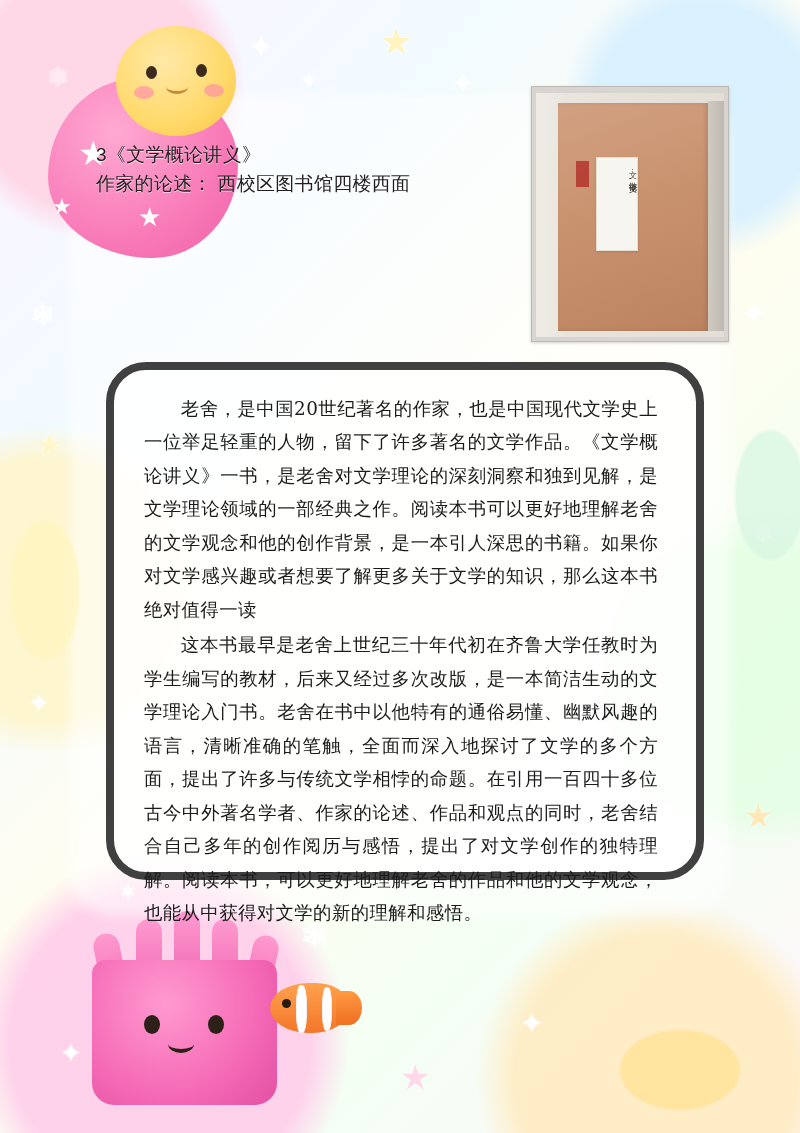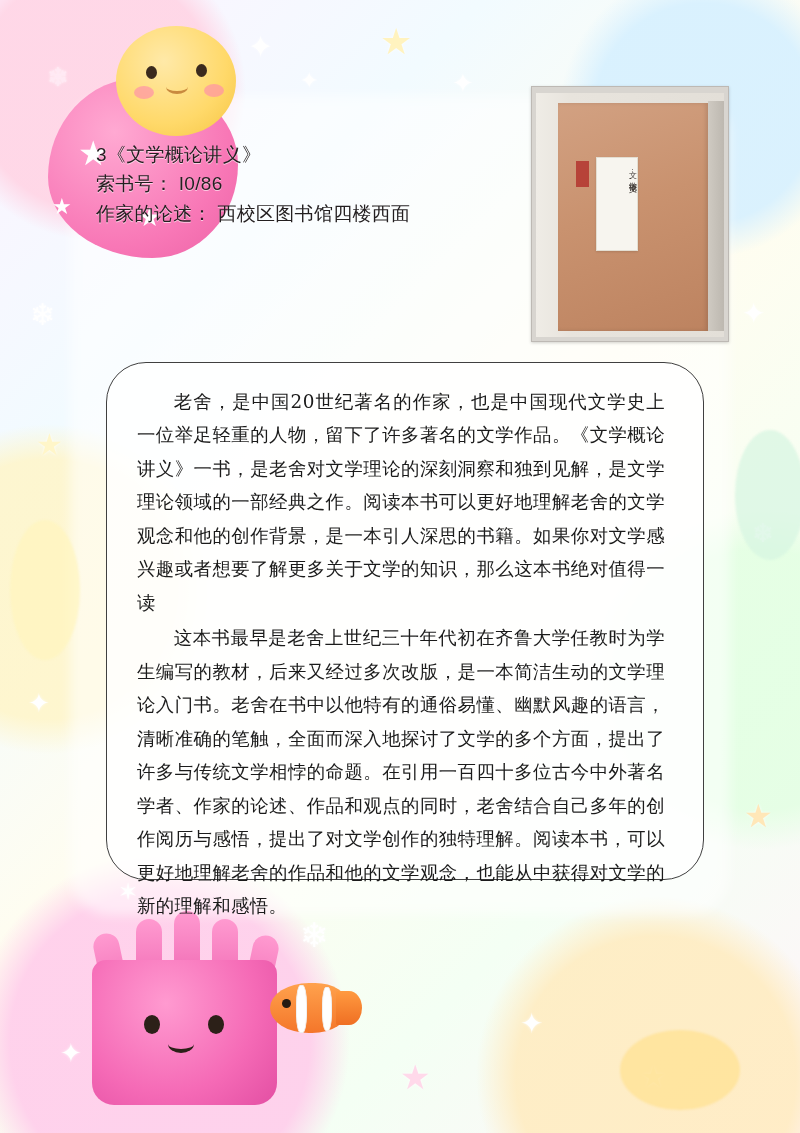--- a/index.html
+++ b/index.html
@@ -226,21 +226,21 @@
     position: absolute;
     left: 176px; top: 14px;
     width: 16px; height: 230px;
     background: linear-gradient(90deg,#cfcac2,#bdb8b0);
   }
   
   .card {
     position: absolute;
     left: 106px; top: 362px;
     width: 598px; height: 518px;
-    border: 1px solid #404040;
+    border: 8px solid #404040;
     border-radius: 40px;
     background: rgba(255,255,255,0.78);
     box-sizing: border-box;
     padding: 22px 38px 18px 30px;
   }
   .para {
     font-family: "DejaVu Serif", serif;
     font-size: 18.4px;
     line-height: 1.82;
     color: #1b1b1b;
@@ -320,21 +320,20 @@
     <div class="book"></div>
     <div class="edge"></div>
     <div class="red-mark"></div>
     <div class="label">
       <div class="label-text">文 · 学概论义</div>
     </div>
   </div>
 
   <div class="header-text">
     <div class="line">3《文学概论讲义》</div>
-    <div class="line">索书号： I0/86</div>
     <div class="line">作家的论述： 西校区图书馆四楼西面</div>
   </div>
 
   <div class="card">
     <p class="para">老舍，是中国20世纪著名的作家，也是中国现代文学史上一位举足轻重的人物，留下了许多著名的文学作品。《文学概论讲义》一书，是老舍对文学理论的深刻洞察和独到见解，是文学理论领域的一部经典之作。阅读本书可以更好地理解老舍的文学观念和他的创作背景，是一本引人深思的书籍。如果你对文学感兴趣或者想要了解更多关于文学的知识，那么这本书绝对值得一读</p>
     <p class="para">这本书最早是老舍上世纪三十年代初在齐鲁大学任教时为学生编写的教材，后来又经过多次改版，是一本简洁生动的文学理论入门书。老舍在书中以他特有的通俗易懂、幽默风趣的语言，清晰准确的笔触，全面而深入地探讨了文学的多个方面，提出了许多与传统文学相悖的命题。在引用一百四十多位古今中外著名学者、作家的论述、作品和观点的同时，老舍结合自己多年的创作阅历与感悟，提出了对文学创作的独特理解。阅读本书，可以更好地理解老舍的作品和他的文学观念，也能从中获得对文学的新的理解和感悟。</p>
   </div>
 
 </div>
 

